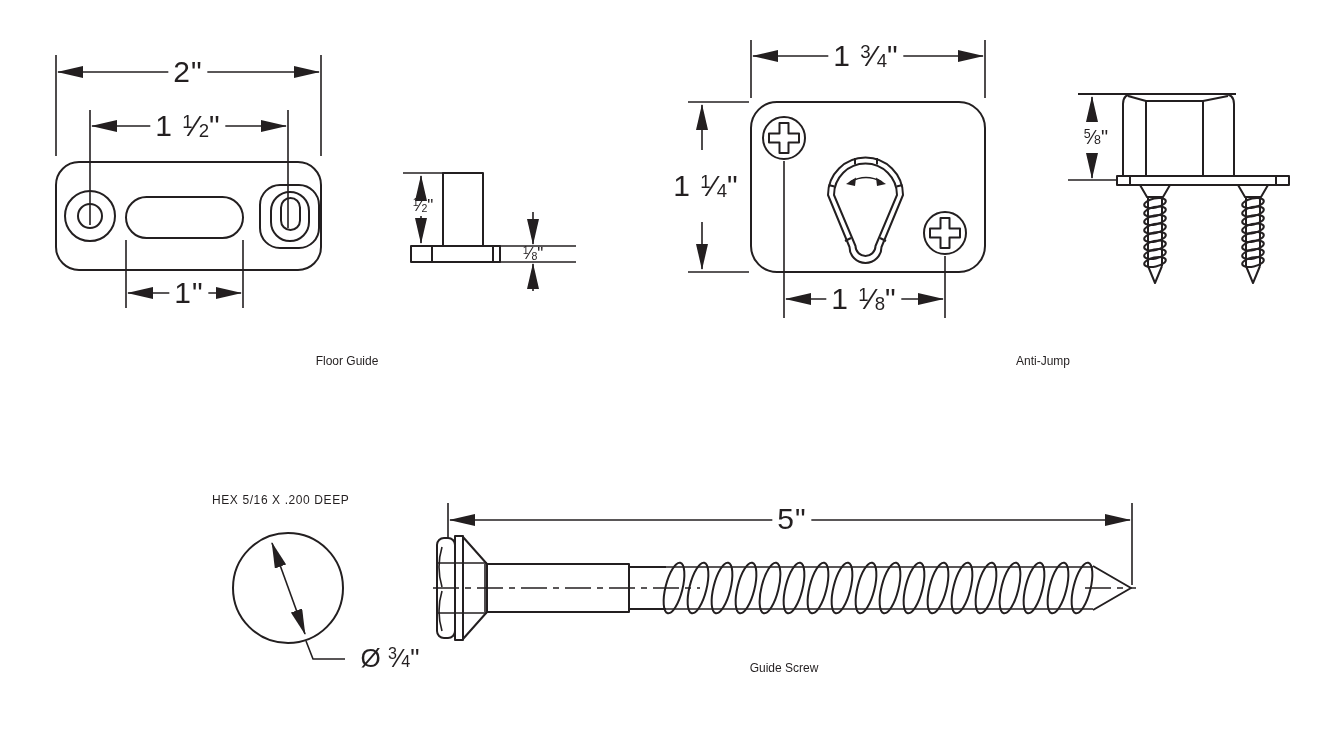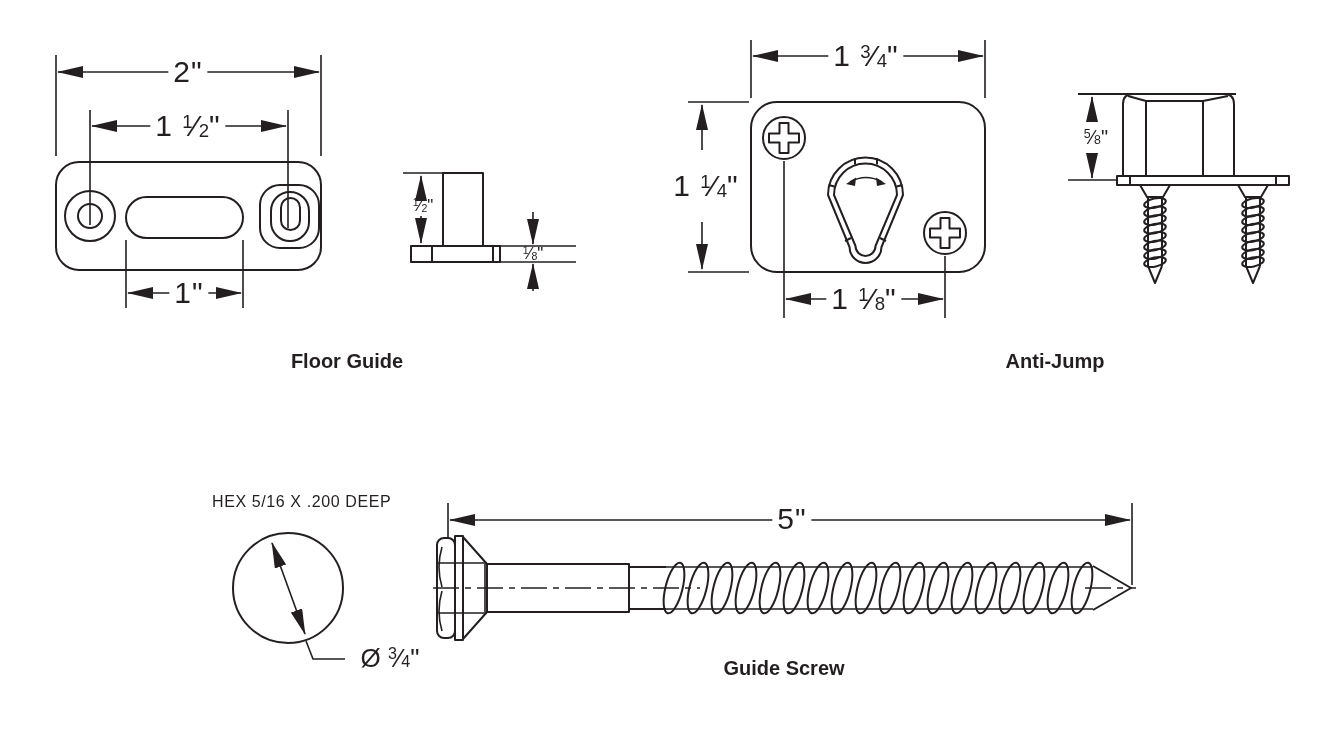--- a/index.html
+++ b/index.html
@@ -13,22 +13,22 @@
   .de{marker-end:url(#ar);}
   .dim{position:absolute;transform:translate(-50%,-50%);white-space:nowrap;background:#fff;
        padding:0 5px;font-size:30px;letter-spacing:1px;}
   .nobg{background:none;padding:0;}
   .small{font-size:17px;letter-spacing:0;}
   .mid{font-size:20px;letter-spacing:0;}
   .dia{font-size:26px;letter-spacing:0;}
   .dim sup{font-size:62%;vertical-align:0.45em;letter-spacing:0;}
   .dim sub{font-size:62%;vertical-align:-0.06em;letter-spacing:0;}
   .part-label{position:absolute;transform:translate(-50%,-50%);white-space:nowrap;
-              font-size:20px;font-weight:700;color:#231f20;}
-  .hex-note{position:absolute;font-size:16px;letter-spacing:0.6px;white-space:nowrap;}
+              font-size:12px;font-weight:400;color:#231f20;}
+  .hex-note{position:absolute;font-size:12px;letter-spacing:0.6px;white-space:nowrap;}
 </style>
 </head>
 <body>
 
 <div class="canvas">
 
   <svg width="1328" height="736" viewBox="0 0 1328 736">
     <defs>
       <marker id="ar" viewBox="0 0 26 12" markerWidth="26" markerHeight="12" refX="25" refY="6" orient="auto-start-reverse" markerUnits="userSpaceOnUse">
         <path d="M0 0 L26 6 L0 12 Z" fill="#231f20"></path>
@@ -204,20 +204,20 @@
   <div class="dim" style="left:188px;top:126px;">1 <sup>1</sup>⁄<sub>2</sub>"</div>
   <div class="dim" style="left:189px;top:293px;">1"</div>
   <div class="dim small nobg" style="left:423px;top:206px;"><sup>1</sup>⁄<sub>2</sub>"</div>
   <div class="dim small nobg" style="left:533px;top:254px;"><sup>1</sup>⁄<sub>8</sub>"</div>
   <div class="part-label" style="left:347px;top:361px;">Floor Guide</div>
 
   <div class="dim" style="left:866px;top:56px;">1 <sup>3</sup>⁄<sub>4</sub>"</div>
   <div class="dim nobg" style="left:706px;top:186px;">1 <sup>1</sup>⁄<sub>4</sub>"</div>
   <div class="dim" style="left:864px;top:299px;">1 <sup>1</sup>⁄<sub>8</sub>"</div>
   <div class="dim mid nobg" style="left:1096px;top:137px;"><sup>5</sup>⁄<sub>8</sub>"</div>
-  <div class="part-label" style="left:1043px;top:361px;margin-left:12px;">Anti-Jump</div>
+  <div class="part-label" style="left:1043px;top:361px;">Anti-Jump</div>
 
   <div class="hex-note" style="left:212px;top:493px;">HEX 5/16 X .200 DEEP</div>
   <div class="dim dia nobg" style="left:390px;top:658px;">Ø <sup>3</sup>⁄<sub>4</sub>"</div>
   <div class="dim" style="left:792px;top:519px;">5"</div>
   <div class="part-label" style="left:784px;top:668px;">Guide Screw</div>
 
 </div>
 
 </body></html>

